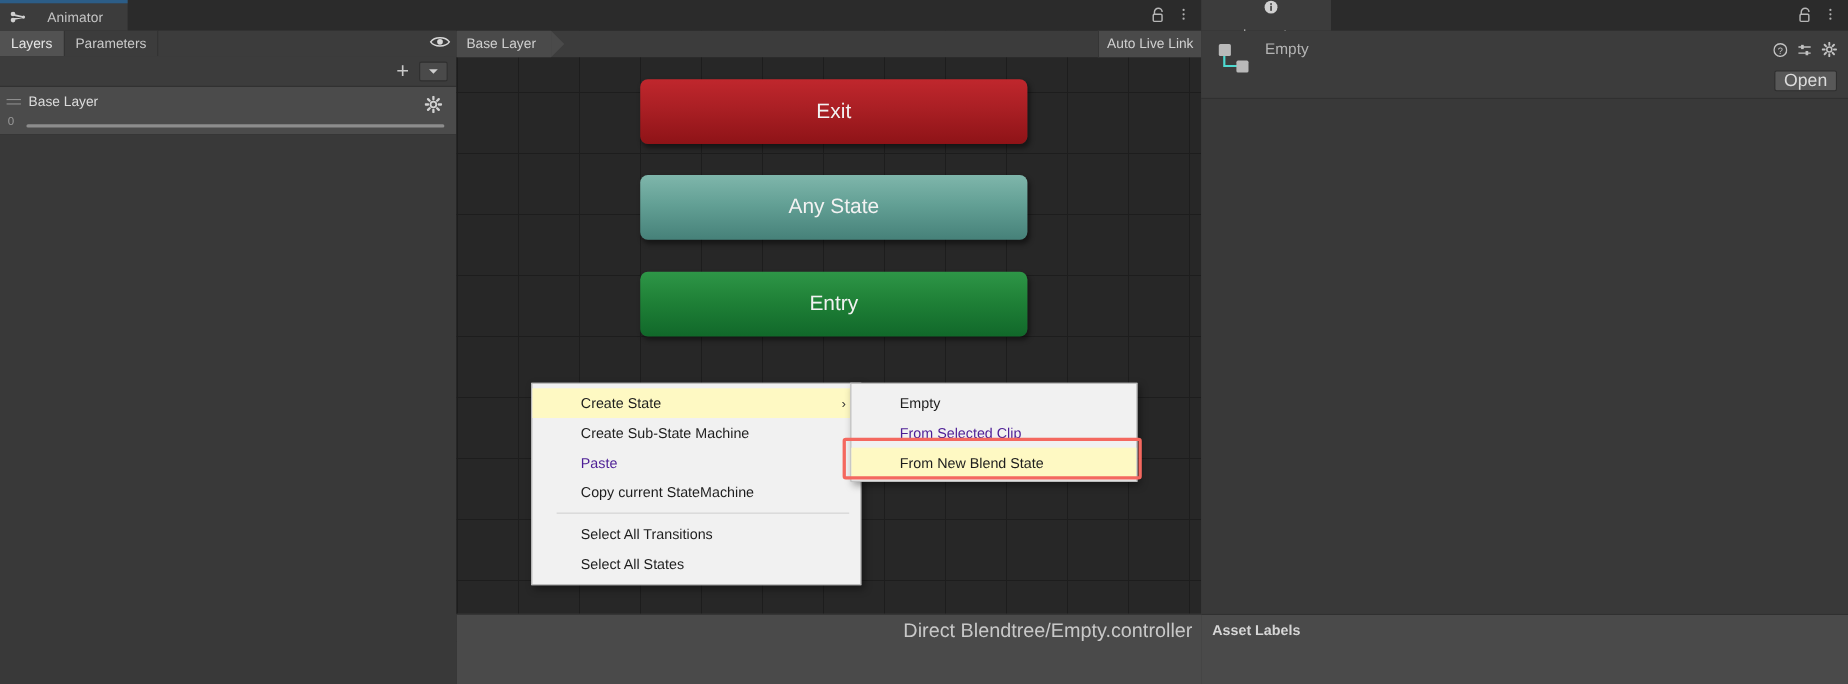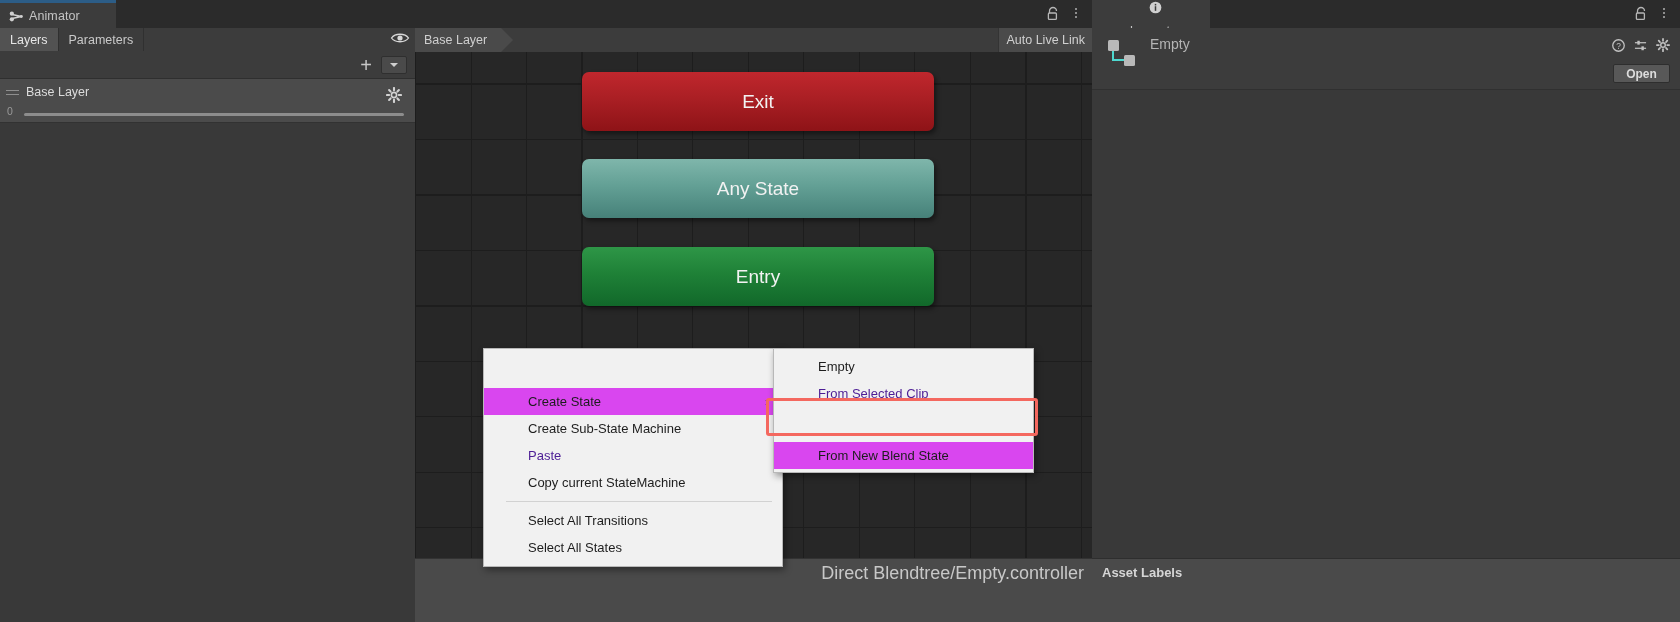--- a/index.html
+++ b/index.html
@@ -17,21 +17,21 @@
     background: #393939;
   }
   .tabstrip {
     position: absolute; left: 0; top: 0; width: 1092px; height: 28px;
     background: #2b2b2b;
   }
   .tab {
     position: absolute; left: 0; top: 0; width: 116px; height: 28px;
     background: #3c3c3c;
     border-top: 3px solid #2c5d87;
-    display: flex; align-items: center; gap: 5px; padding-left: 9px;
+    display: flex; align-items: center; gap: 19px; padding-left: 9px;
   }
   .tab-label { font-size: 12.5px; color: #c4c4c4; letter-spacing: .1px; }
   .tab-icon { width: 15px; height: 13px; }
   .panel-lock {
     position: absolute; right: 32px; top: 6px; width: 14px; height: 15px;
   }
   .panel-kebab {
     position: absolute; right: 10px; top: 5px; width: 12px; height: 16px;
     display: flex; flex-direction: column; align-items: center; justify-content: center; gap: 2px;
   }
@@ -146,21 +146,21 @@
     position: absolute; left: 483px; top: 348px; width: 300px;
     background: #f1f1f1; border: 1px solid #b8b8b8;
     box-shadow: 2px 3px 7px rgba(0,0,0,.4);
     padding: 4px 0 5px 0; z-index: 30;
   }
   .ctxitem {
     height: 27px; display: flex; align-items: center;
     padding-left: 44px; padding-right: 12px;
     font-size: 13px; color: #1d1d1d; position: relative;
   }
-  .ctxitem.sel { background: #d946ef; margin-top: 35px; }
+  .ctxitem.sel { background: #fef9c3; }
   .ctxitem.disabled { color: #4c1d95; align-items: center; }
   .ctxitem .arrow {
     position: absolute; right: 13px; top: 50%; transform: translateY(-50%);
     font-size: 12px; color: #333;
   }
   .ctxsep { height: 1px; background: #d2d2d2; margin: 5px 10px 5px 22px; }
 
   
   .submenu {
     position: absolute; left: 773px; top: 348px; width: 261px;
@@ -202,21 +202,21 @@
   }
   .ac-icon { position: absolute; left: 13px; top: 8px; width: 34px; height: 34px; }
   .insp-title {
     position: absolute; left: 58px; top: 8px; font-size: 14px; color: #b4b4b4;
   }
   .insp-icons { position: absolute; right: 10px; top: 10px; display: flex; gap: 9px; align-items: center; }
   .open-btn {
     position: absolute; right: 10px; top: 36px; width: 57px; height: 19px;
     background: #585858; border: 1px solid #2e2e2e; border-radius: 2px;
     display: flex; align-items: center; justify-content: center;
-    font-size: 12px; color: #dcdcdc; font-weight: bold;
+    font-size: 16px; color: #dcdcdc;
   }
   .insp-body {
     position: absolute; left: 0; top: 90px; width: 588px; height: 468px; background: #393939;
   }
   .asset-labels {
     position: absolute; left: 0; bottom: 0; width: 588px; height: 64px;
     background: #4a4a4a; border-top: 1px solid #2e2e2e;
   }
   .asset-labels-title {
     position: absolute; left: 10px; top: 6px; font-size: 13px; color: #d6d6d6; font-weight: bold;

